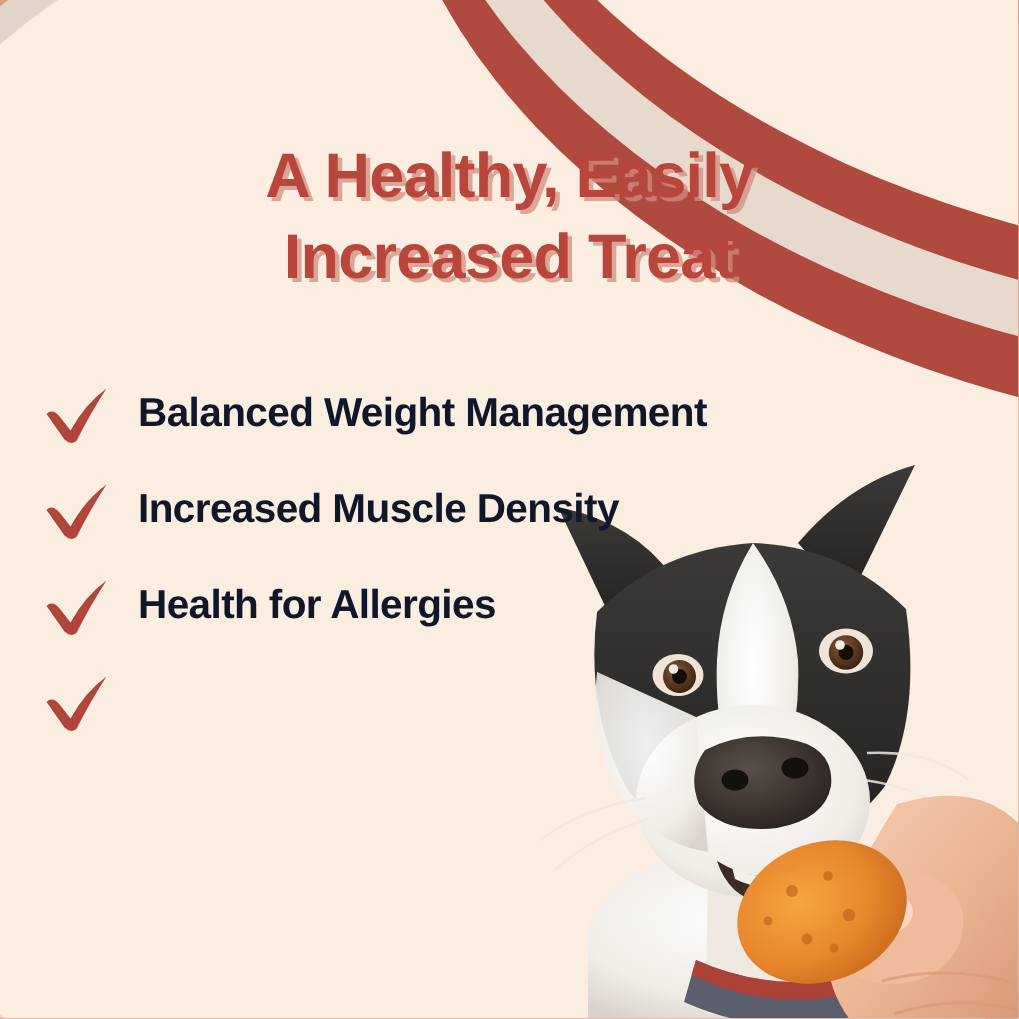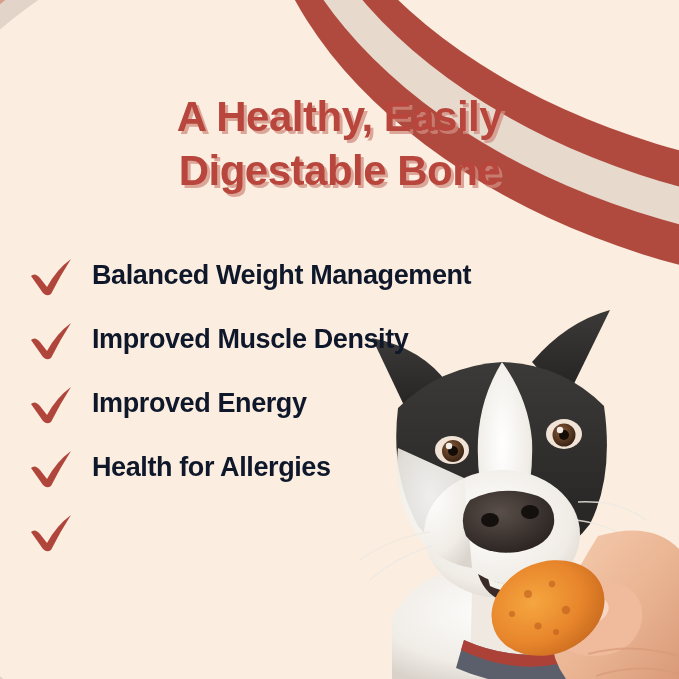--- a/index.html
+++ b/index.html
@@ -225,51 +225,43 @@
           <circle cx="214" cy="322" r="4.2"></circle>
             <circle cx="186" cy="338" r="3.6"></circle>
           <circle cx="160" cy="326" r="3"></circle>
             <circle cx="204" cy="344" r="3"></circle>
         </g>
       </svg>
     </div>
 
     <div id="title">
       <div>A Healthy, Easily</div>
-      <div>Digestable Bone</div>
+      <div>Increased Treat</div>
     </div>
 
     <div id="features">
 
       <div class="feature">
         <span class="check">
           <svg viewBox="0 0 50 42" width="50" height="42">
             <path d="M5 22 Q9 18 14 24 L21 33 Q31 15 45 5 Q34 22 25 40 Q21 43 17 39 Z" fill="#b0453c"></path>
           </svg>
         </span>
         <span class="feature-label">Balanced Weight Management</span>
       </div>
 
       <div class="feature">
         <span class="check">
           <svg viewBox="0 0 50 42" width="50" height="42">
             <path d="M5 22 Q9 18 14 24 L21 33 Q31 15 45 5 Q34 22 25 40 Q21 43 17 39 Z" fill="#b0453c"></path>
           </svg>
         </span>
-        <span class="feature-label">Improved Muscle Density</span>
-      </div>
-
-      <div class="feature">
-        <span class="check">
-          <svg viewBox="0 0 50 42" width="50" height="42">
-            <path d="M5 22 Q9 18 14 24 L21 33 Q31 15 45 5 Q34 22 25 40 Q21 43 17 39 Z" fill="#b0453c"></path>
-          </svg>
-        </span>
-        <span class="feature-label">Improved Energy</span>
-      </div>
+        <span class="feature-label">Increased Muscle Density</span>
+      </div>
+
 
       <div class="feature">
         <span class="check">
           <svg viewBox="0 0 50 42" width="50" height="42">
             <path d="M5 22 Q9 18 14 24 L21 33 Q31 15 45 5 Q34 22 25 40 Q21 43 17 39 Z" fill="#b0453c"></path>
           </svg>
         </span>
         <span class="feature-label">Health for Allergies</span>
       </div>
 

